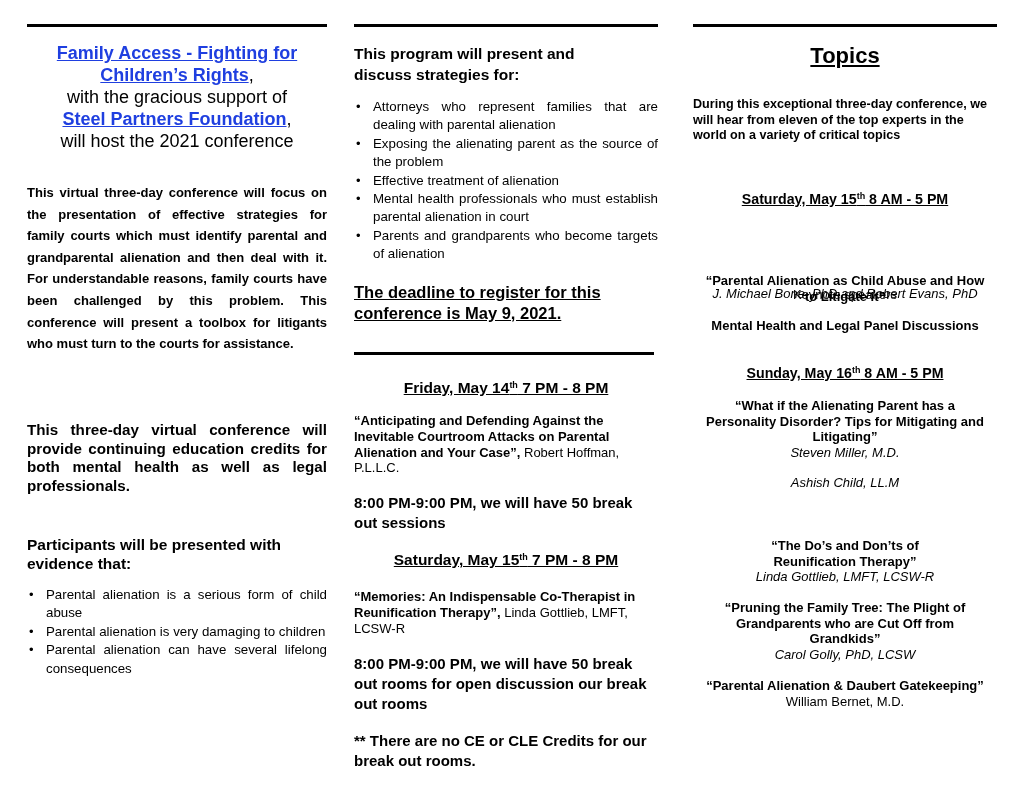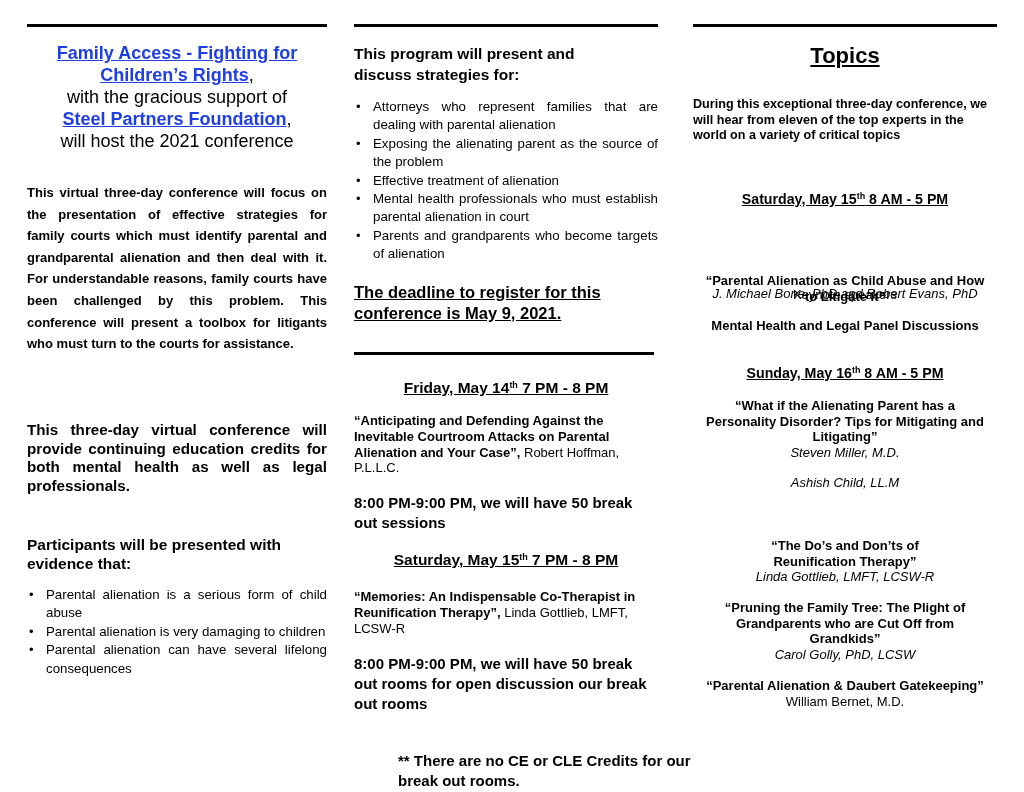--- a/index.html
+++ b/index.html
@@ -98,21 +98,21 @@
   <div class="abs dayhead" style="left:0;top:551px;width:304px;">
     <span>Saturday, May 15</span><sup>th</sup><span> 7 PM - 8 PM</span>
   </div>
 
   <div class="abs talk" style="left:0;top:589px;width:300px;">
     <b>“Memories: An Indispensable Co-Therapist in Reunification Therapy”,</b><span> Linda Gottlieb, LMFT, LCSW-R</span>
   </div>
 
   <div class="abs big" style="left:0;top:654px;width:304px;">8:00 PM-9:00 PM, we will have 50 break out rooms for open discussion our break out rooms</div>
 
-  <div class="abs big" style="left:0;top:751px;width:304px;margin-left:44px;">** There are no CE or CLE Credits for our break out rooms.</div>
+  <div class="abs big" style="left:0;top:731px;width:304px;">** There are no CE or CLE Credits for our break out rooms.</div>
 </div>
 
 <div class="col" id="col3">
   <div class="rule" style="left:0;top:24px;width:304px;"></div>
 
   <div class="abs topics-title" style="left:0;top:43px;width:304px;">Topics</div>
 
   <div class="abs c3intro" style="left:0;top:97px;width:304px;">During this exceptional three-day conference, we will hear from eleven of the top experts in the world on a variety of critical topics</div>
 
   <div class="abs c3day" style="left:0;top:191px;width:304px;">

